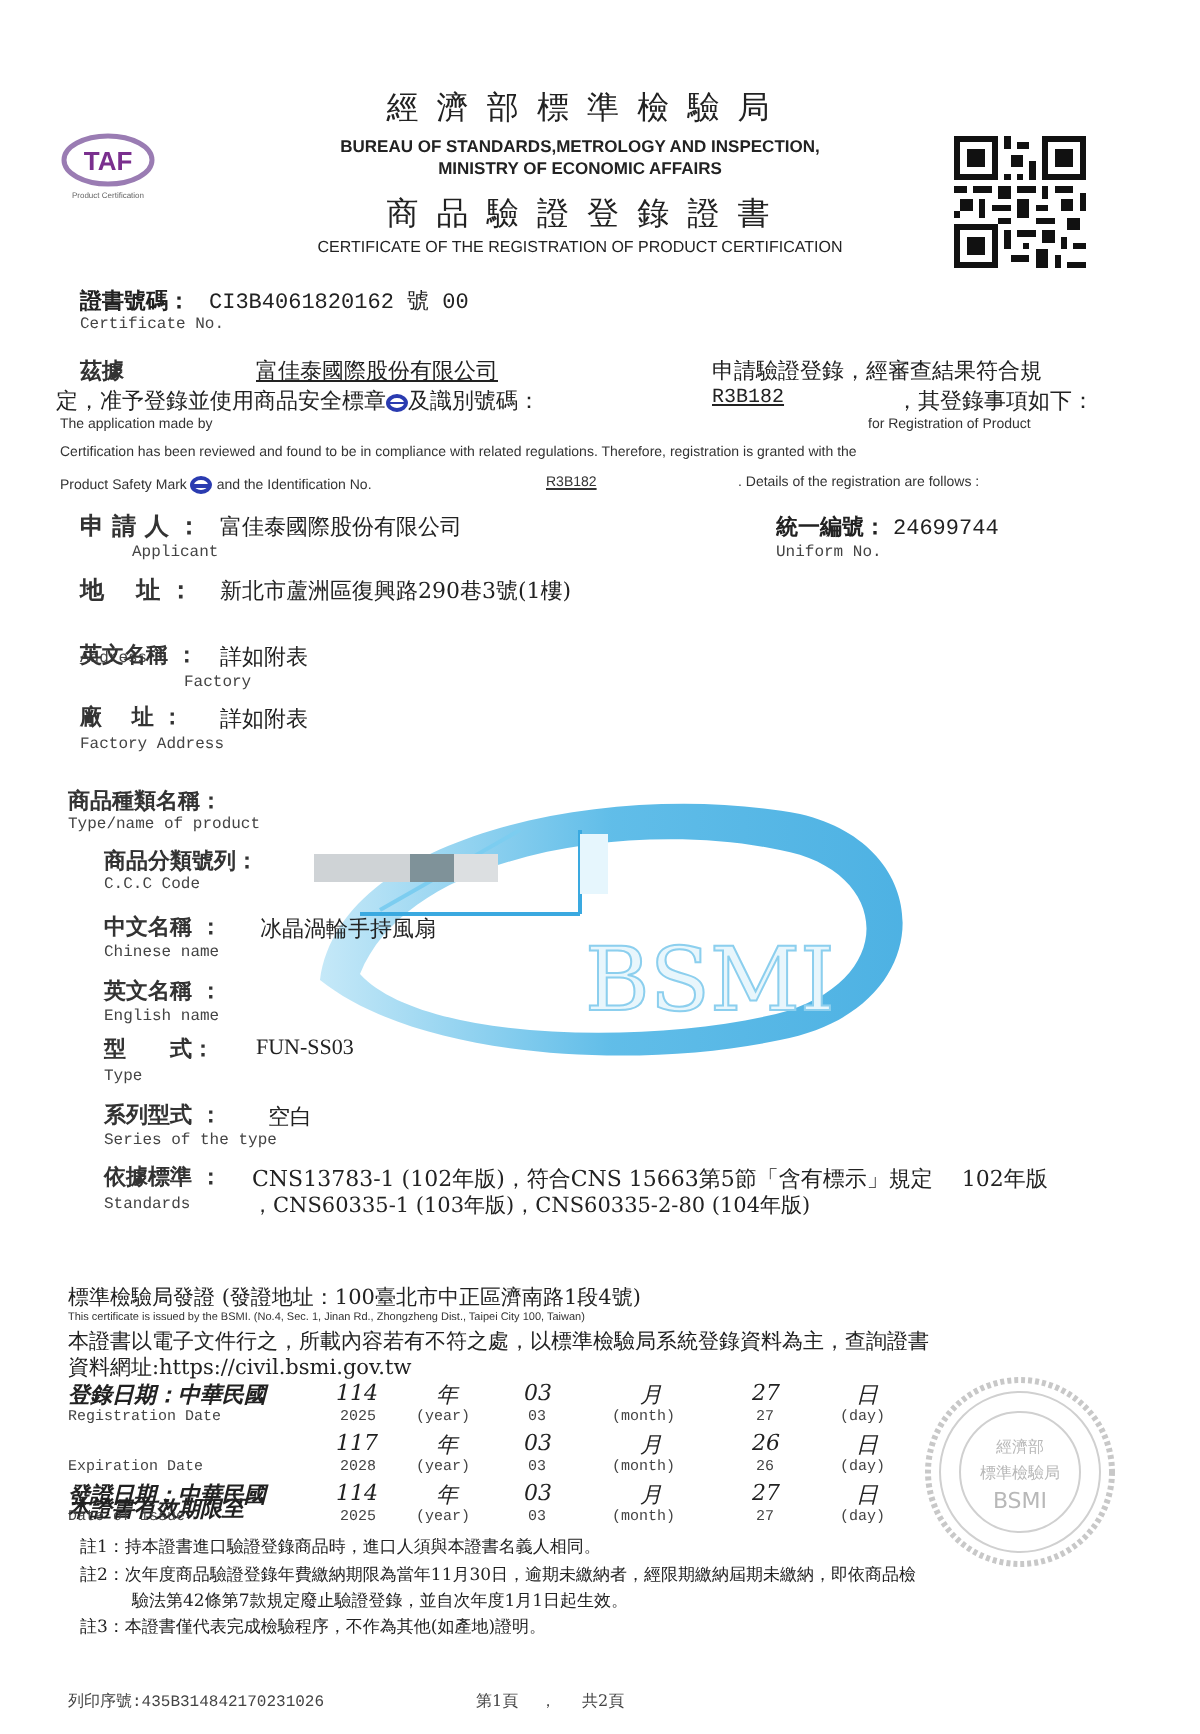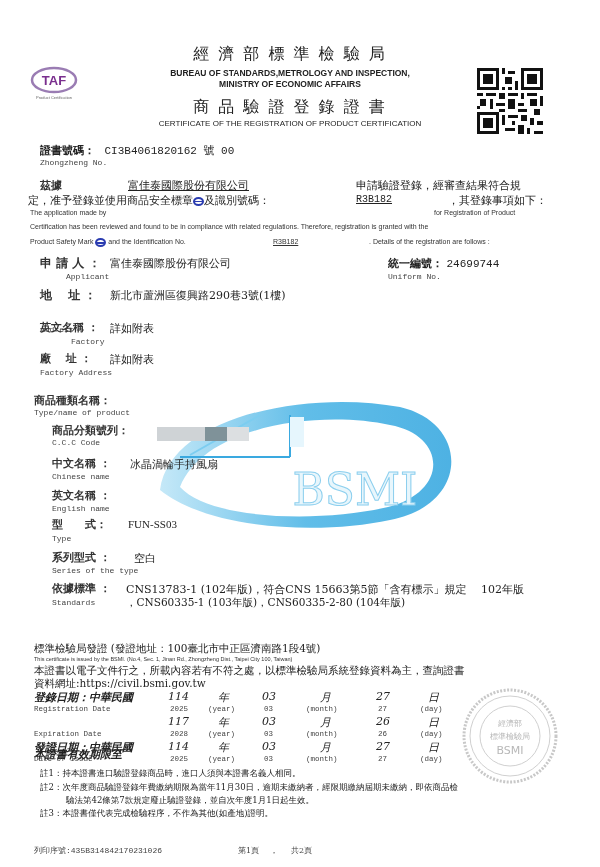--- a/index.html
+++ b/index.html
@@ -111,21 +111,21 @@
         <rect x="18" y="20" width="3" height="1"></rect>
       <rect x="11" y="17" width="1" height="1"></rect>
     </g>
   </svg>
 </div>
 
 <div class="abs" style="left:40px;top:143px;font-size:11px;">
   <span class="bold">證書號碼：</span>
   <span class="mono" style="margin-left:6px;">CI3B4061820162 號 00</span>
 </div>
-<div class="abs en" style="left:40px;top:158px;">Zhongzheng No.</div>
+<div class="abs en" style="left:40px;top:158px;">Certificate No.</div>
 
 <div class="abs lbl" style="left:40px;top:178px;">茲據</div>
 <div class="abs val u" style="left:128px;top:178px;font-size:11px;">富佳泰國際股份有限公司</div>
 <div class="abs val" style="left:356px;top:178px;font-size:11px;">申請驗證登錄，經審查結果符合規</div>
 
 <div class="abs" style="left:28px;top:193px;font-size:11px;">
   <span>定，准予登錄並使用商品安全標章</span><span class="safemark"></span><span>及識別號碼：</span>
 </div>
 <div class="abs mono u" style="left:356px;top:194px;font-size:10px;">R3B182</div>
 <div class="abs val" style="left:448px;top:193px;font-size:11px;">，其登錄事項如下：</div>
@@ -149,21 +149,21 @@
   <span class="mono">24699744</span>
 </div>
 <div class="abs en" style="left:388px;top:272px;">Uniform No.</div>
 
 <div class="abs lbl" style="left:40px;top:287px;font-size:12px;">地　 址 ：</div>
 <div class="abs val" style="left:110px;top:288px;">新北市蘆洲區復興路290巷3號(1樓)</div>
 <div class="abs en" style="left:40px;top:305px;margin-top:20px;">Address</div>
 
 <div class="abs lbl" style="left:40px;top:320px;">英文名稱 ：</div>
 <div class="abs val" style="left:110px;top:321px;">詳如附表</div>
-<div class="abs en" style="left:27px;top:337px;padding-left:44px;">Factory</div>
+<div class="abs en" style="left:48px;top:337px;padding-left:44px;">Factory</div>
 
 <div class="abs lbl" style="left:40px;top:351px;">廠　 址 ：</div>
 <div class="abs val" style="left:110px;top:352px;">詳如附表</div>
 <div class="abs en" style="left:40px;top:368px;">Factory Address</div>
 
 <div class="abs lbl" style="left:34px;top:393px;">商品種類名稱：</div>
 <div class="abs en" style="left:34px;top:408px;">Type/name of product</div>
 
 <div class="abs lbl" style="left:52px;top:423px;">商品分類號列：</div>
 <div class="abs" style="left:157px;top:423px;">

